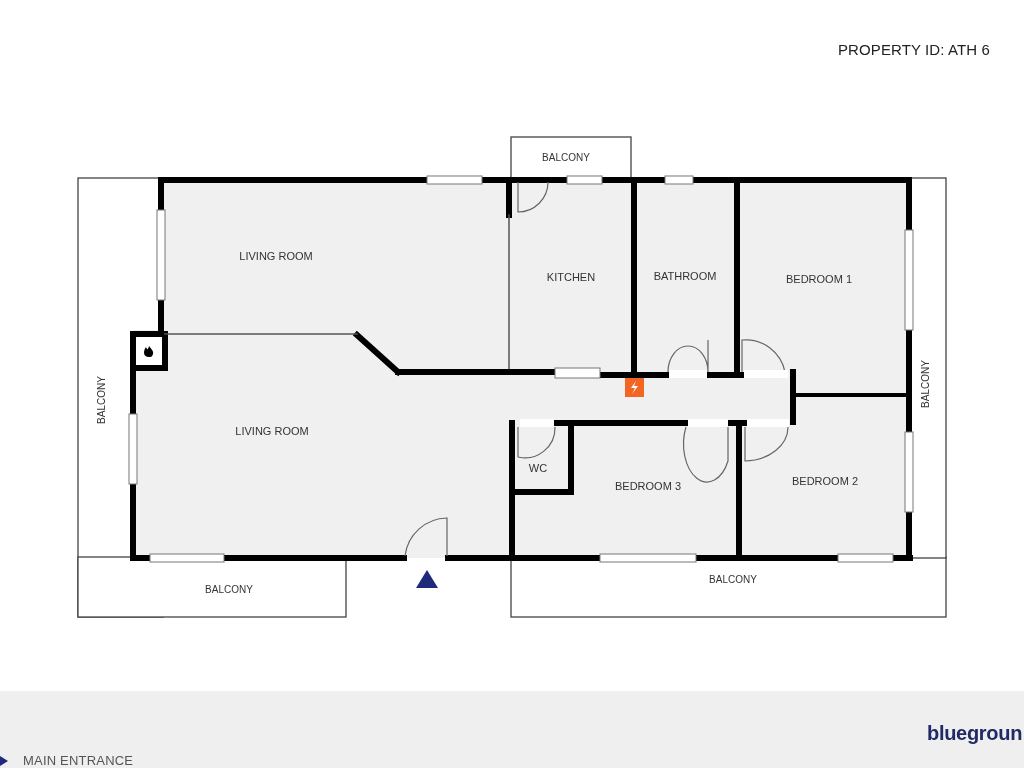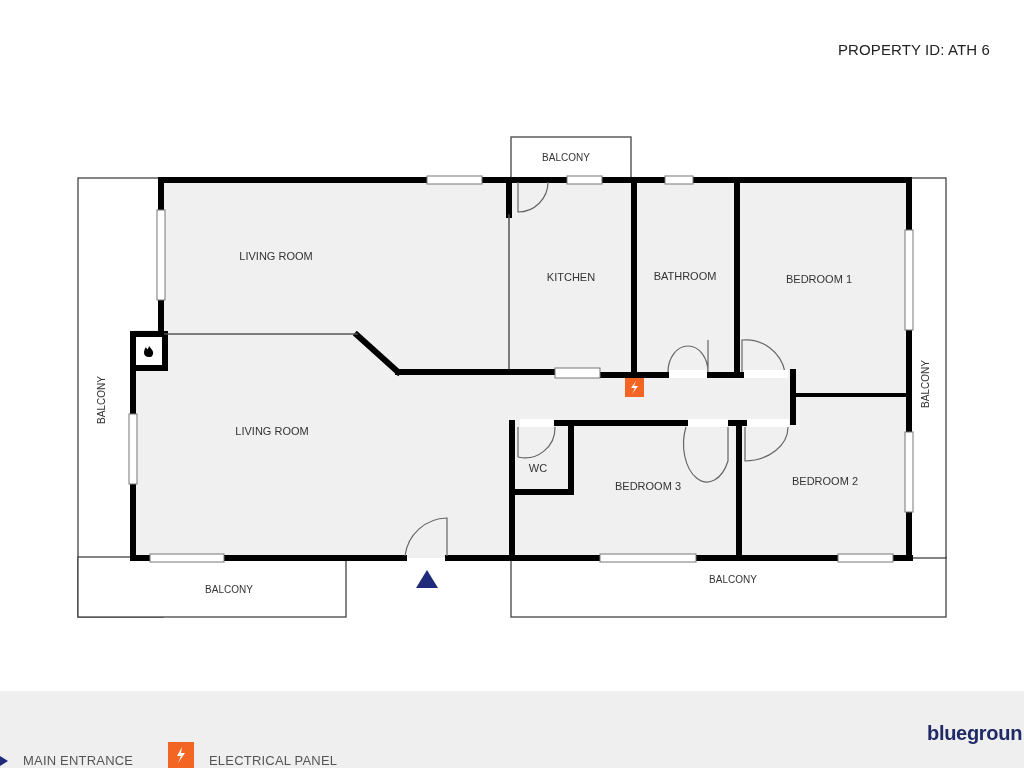--- a/index.html
+++ b/index.html
@@ -141,21 +141,14 @@
   </g>
 </svg>
 
 <div class="footer">
   <div class="legend-item" style="left:0px;">
     <svg width="10" height="14" style="margin-right:13px;">
       <polygon points="0,2 8,7 0,12" fill="#1f2a7a"></polygon>
     </svg>
     <span class="legend-text">MAIN ENTRANCE</span>
   </div>
-  <div class="legend-item" style="left:168px;">
-    <svg width="26" height="26" style="margin-right:15px;">
-      <rect x="0" y="0" width="26" height="26" fill="#f26522"></rect>
-      <path d="M14 5 L9 14 L13 14 L10 21 L17 11 L13 11 Z" fill="#fff"></path>
-    </svg>
-    <span class="legend-text">ELECTRICAL PANEL</span>
-  </div>
   <div class="brand">bluegroun</div>
 </div>
 
 </body></html>

